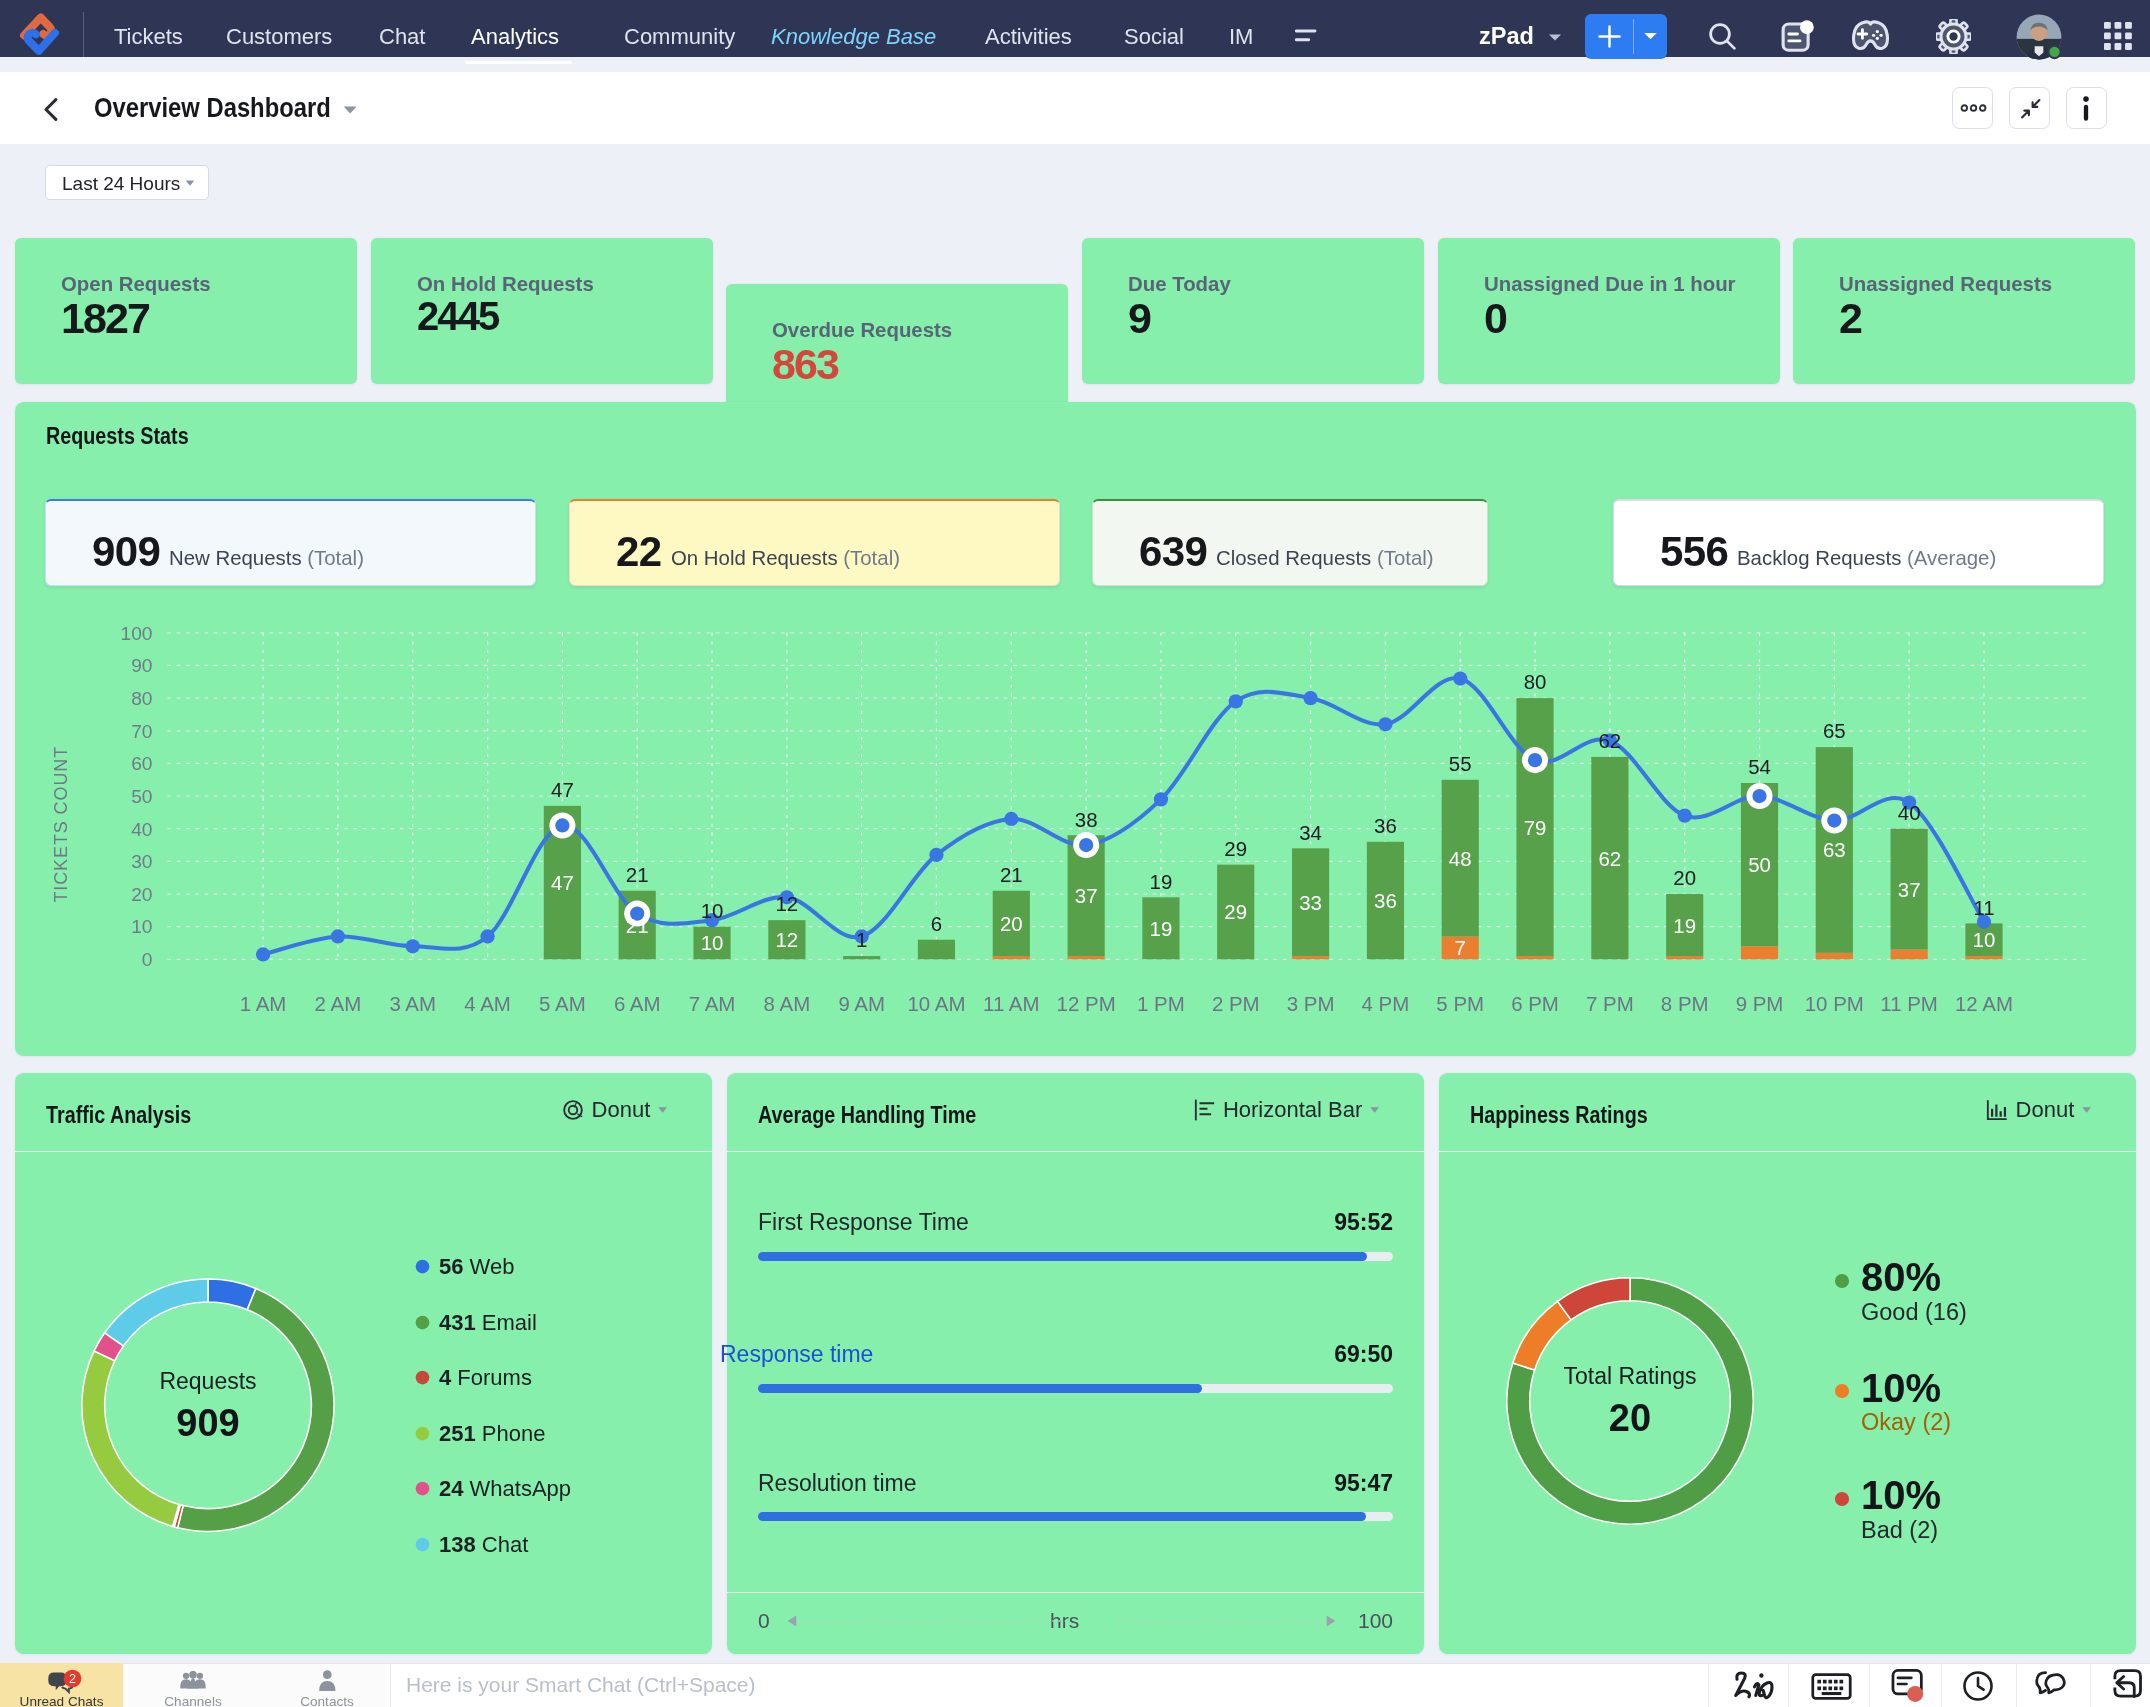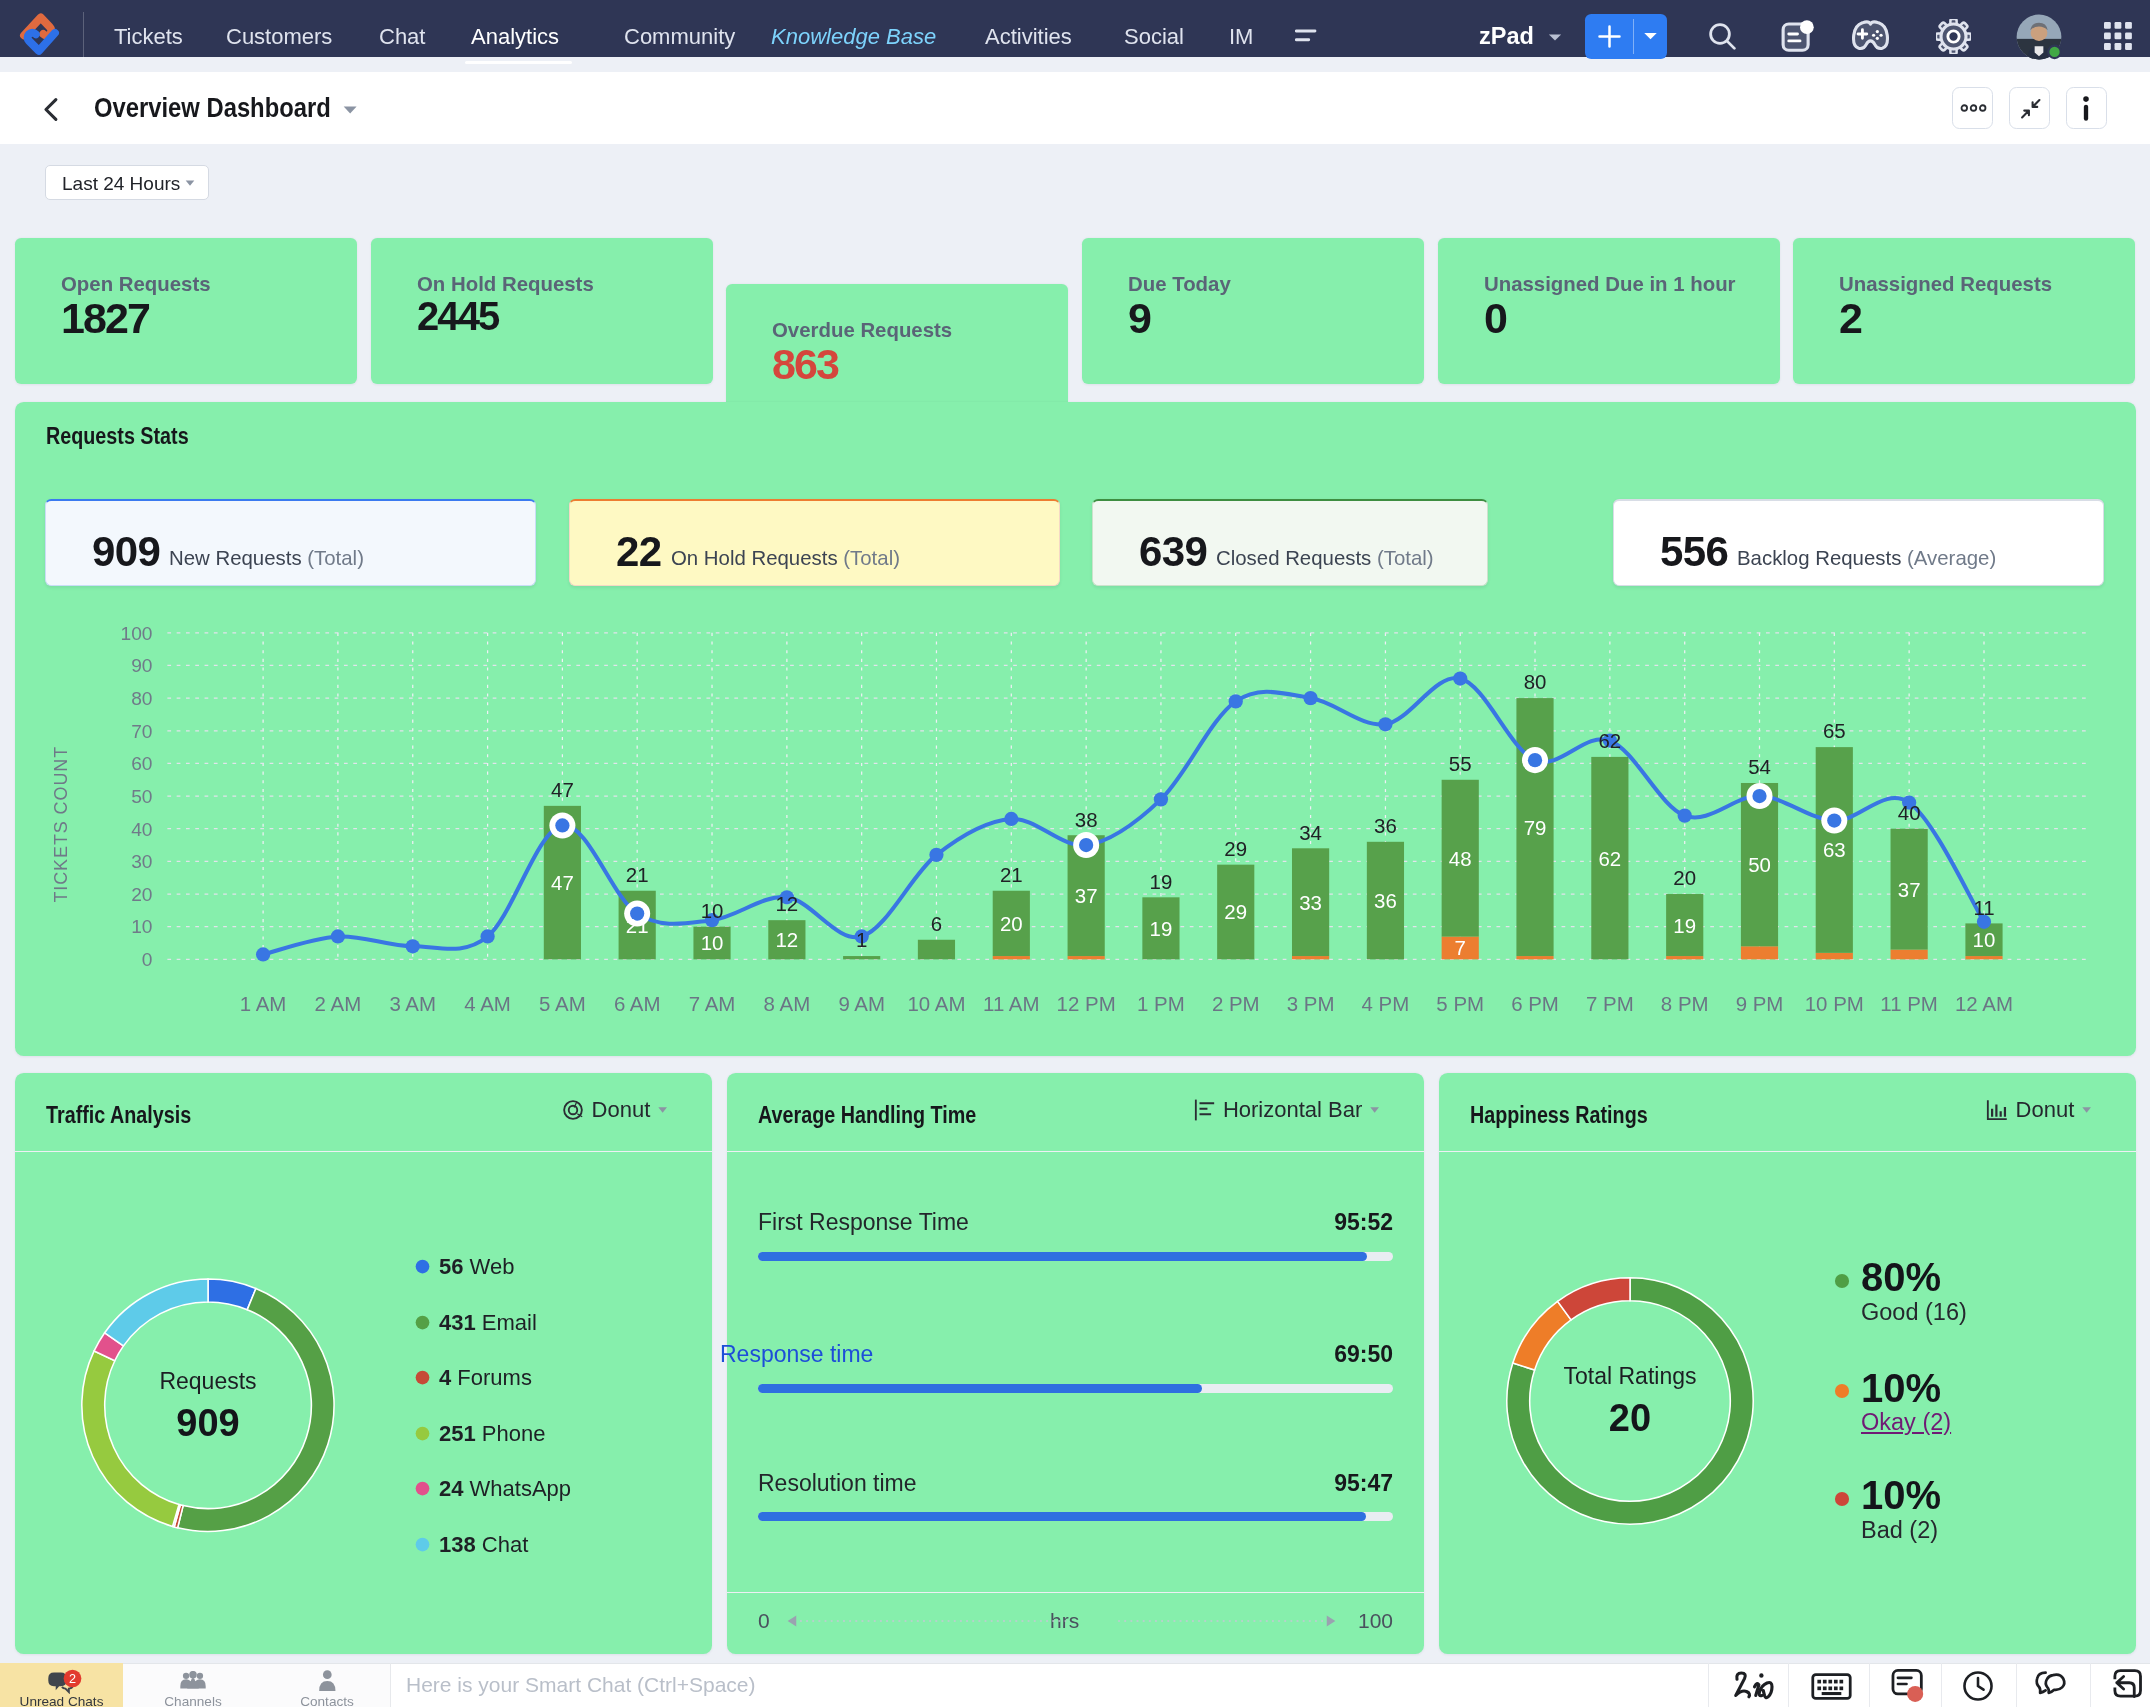--- a/index.html
+++ b/index.html
@@ -454,21 +454,21 @@
 <div class="abs" style="left:1537px;top:1397px;width:186px;text-align:center;font-size:38px;font-weight:bold;color:#14151a;">20</div>
 <svg class="abs" style="left:1834px;top:1273px" width="16" height="16" viewBox="0 0 26 26">
     <circle cx="13" cy="13" r="11.5" fill="#4f9e45"></circle>
   </svg>
 <div class="abs" style="left:1861px;top:1255px;font-size:40px;font-weight:bold;color:#14151a;">80%</div>
 <div class="abs" style="left:1861px;top:1299px;font-size:23.5px;color:#25282e;white-space:nowrap;">Good (16)</div>
 <svg class="abs" style="left:1834px;top:1383px" width="16" height="16" viewBox="0 0 26 26">
     <circle cx="13" cy="13" r="11.5" fill="#ee7d28"></circle>
   </svg>
 <div class="abs" style="left:1861px;top:1366px;font-size:40px;font-weight:bold;color:#14151a;">10%</div>
-<div class="abs" style="left:1861px;top:1409px;font-size:23.5px;color:#701a75;white-space:nowrap;text-decoration:underline;">Okay (2)</div>
+<div class="abs" style="left:1861px;top:1409px;font-size:23.5px;color:#a16207;white-space:nowrap;">Okay (2)</div>
 <svg class="abs" style="left:1834px;top:1491px" width="16" height="16" viewBox="0 0 26 26">
     <circle cx="13" cy="13" r="11.5" fill="#cd4639"></circle>
   </svg>
 <div class="abs" style="left:1861px;top:1473px;font-size:40px;font-weight:bold;color:#14151a;">10%</div>
 <div class="abs" style="left:1861px;top:1517px;font-size:23.5px;color:#25282e;white-space:nowrap;">Bad (2)</div>
 <div class="abs" style="left:0;top:1663px;width:2151px;height:45px;background:#fff;border-top:0.6px solid #e3e6ea;"></div>
 <div class="abs" style="left:123px;top:1664px;width:267px;height:44px;background:#fbfbfc;"></div>
 <div class="abs" style="left:0;top:1663px;width:123px;height:45px;background:#f7e3a4;"></div>
 <svg class="abs" style="left:46px;top:1670px" width="32" height="23.5" viewBox="0 0 56 40">
 <path d="M4 14 q0 -10 10 -10 h12 q10 0 10 10 v4 q0 10 -10 10 h-3 l-6 7 v-7 h-3 q-10 0 -10 -10 z" fill="#40454c"></path>

